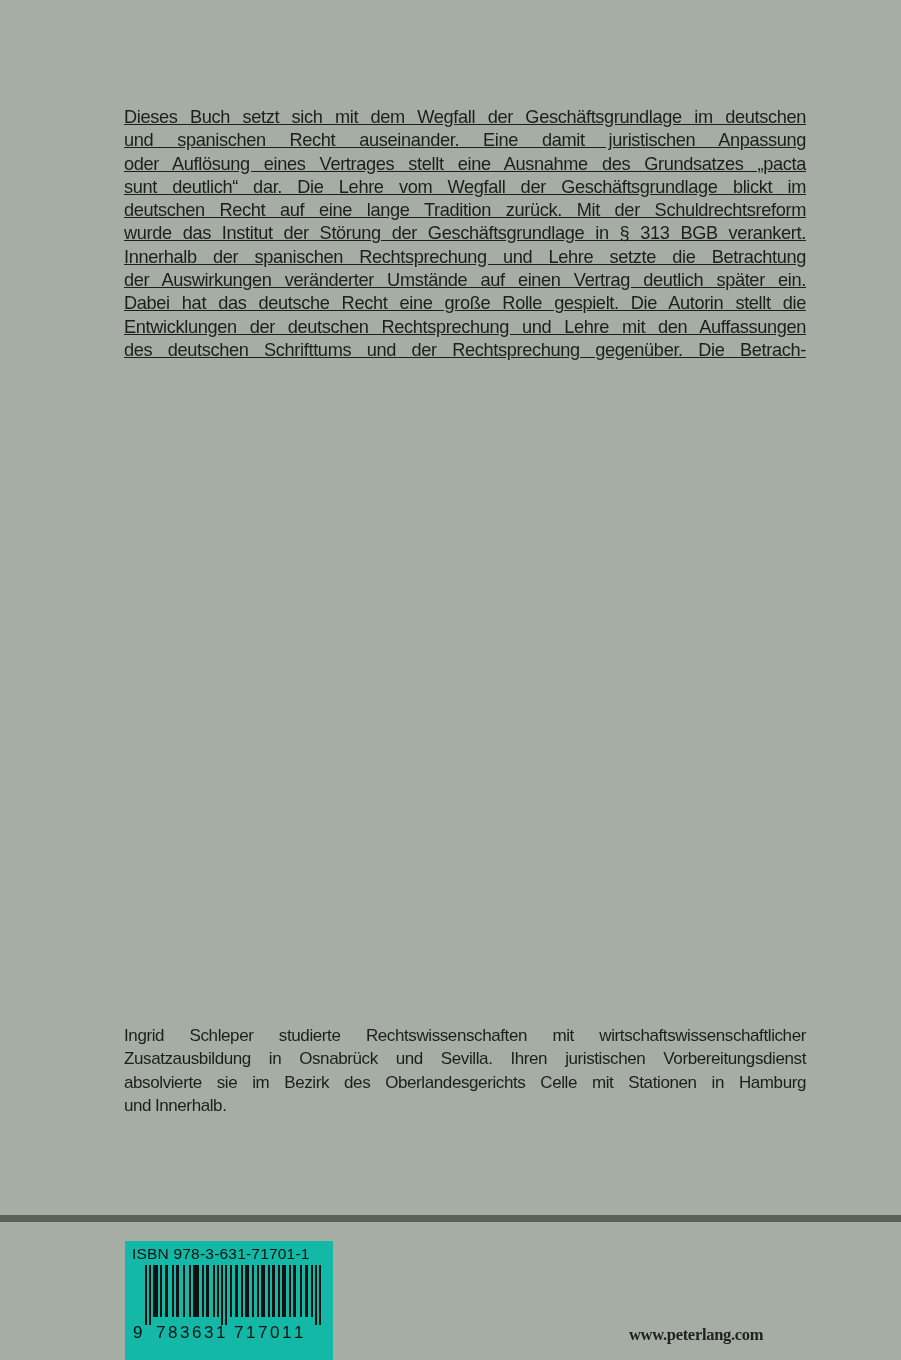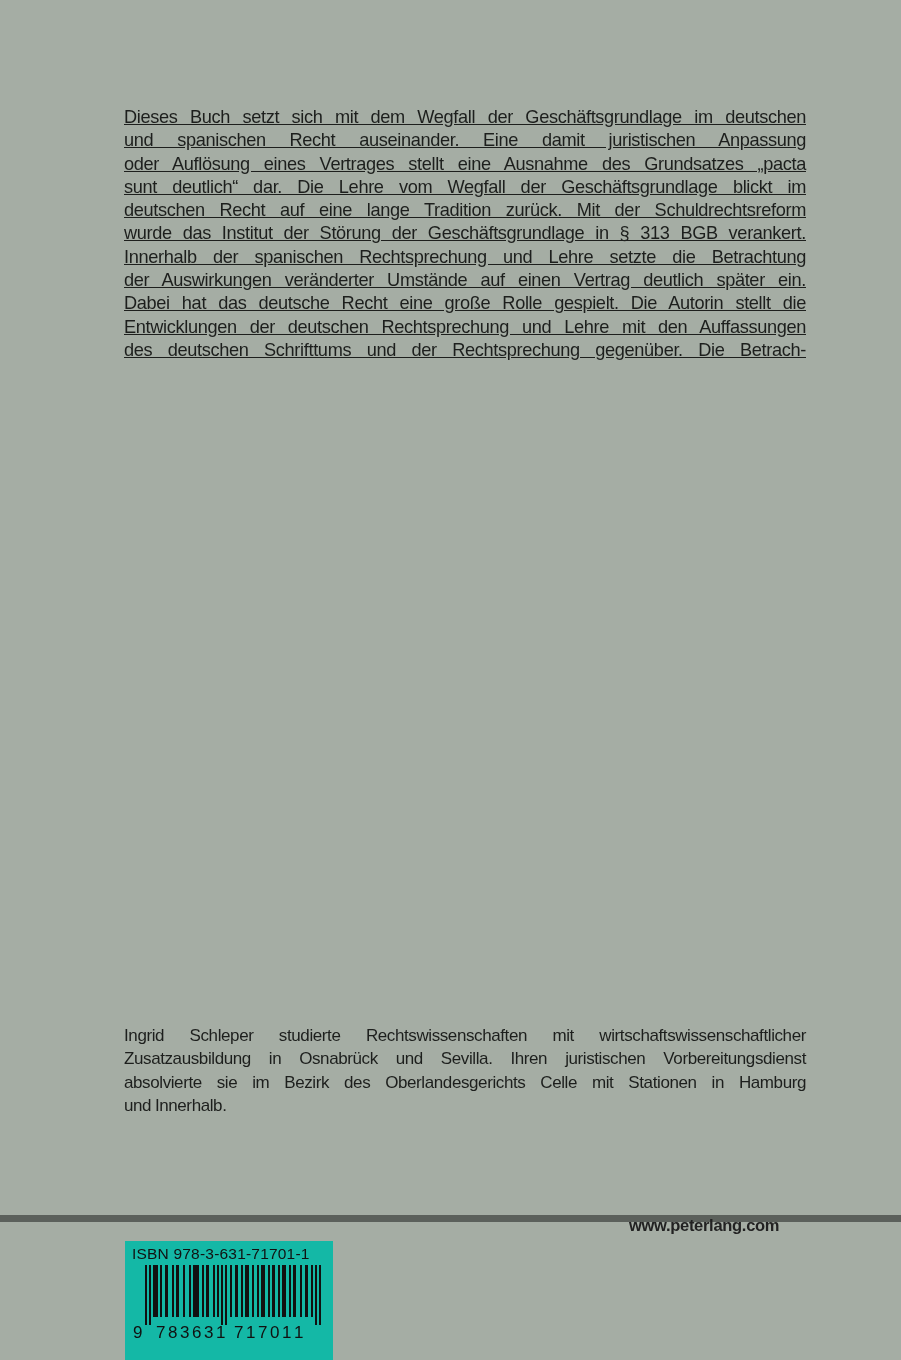--- a/index.html
+++ b/index.html
@@ -40,22 +40,22 @@
   }
   .bars {
     position: absolute; left: 20px; top: 24px; width: 176px; height: 60px;
   }
   .ean-digits {
     position: absolute; left: 0; top: 82px; width: 208px; height: 22px;
     font-size: 17px; color: #111;
   }
   .ean-digits span { position: absolute; top: 0; }
   .website {
-    position: absolute; left: 629px; top: 1216px;
-    font-family: Liberation Sans, sans-serif;
+    position: absolute; left: 629px; top: 1325px;
+    font-family: Liberation Serif, serif;
     font-size: 16.5px; font-weight: bold; color: #222;
     letter-spacing: -0.3px;
   }
 </style>
 </head>
 <body>
 
 <div class="blurb">
   <span class="line">Dieses Buch setzt sich mit dem Wegfall der Geschäftsgrundlage im deutschen</span>
   <span class="line">und spanischen Recht auseinander. Eine damit juristischen Anpassung</span>

